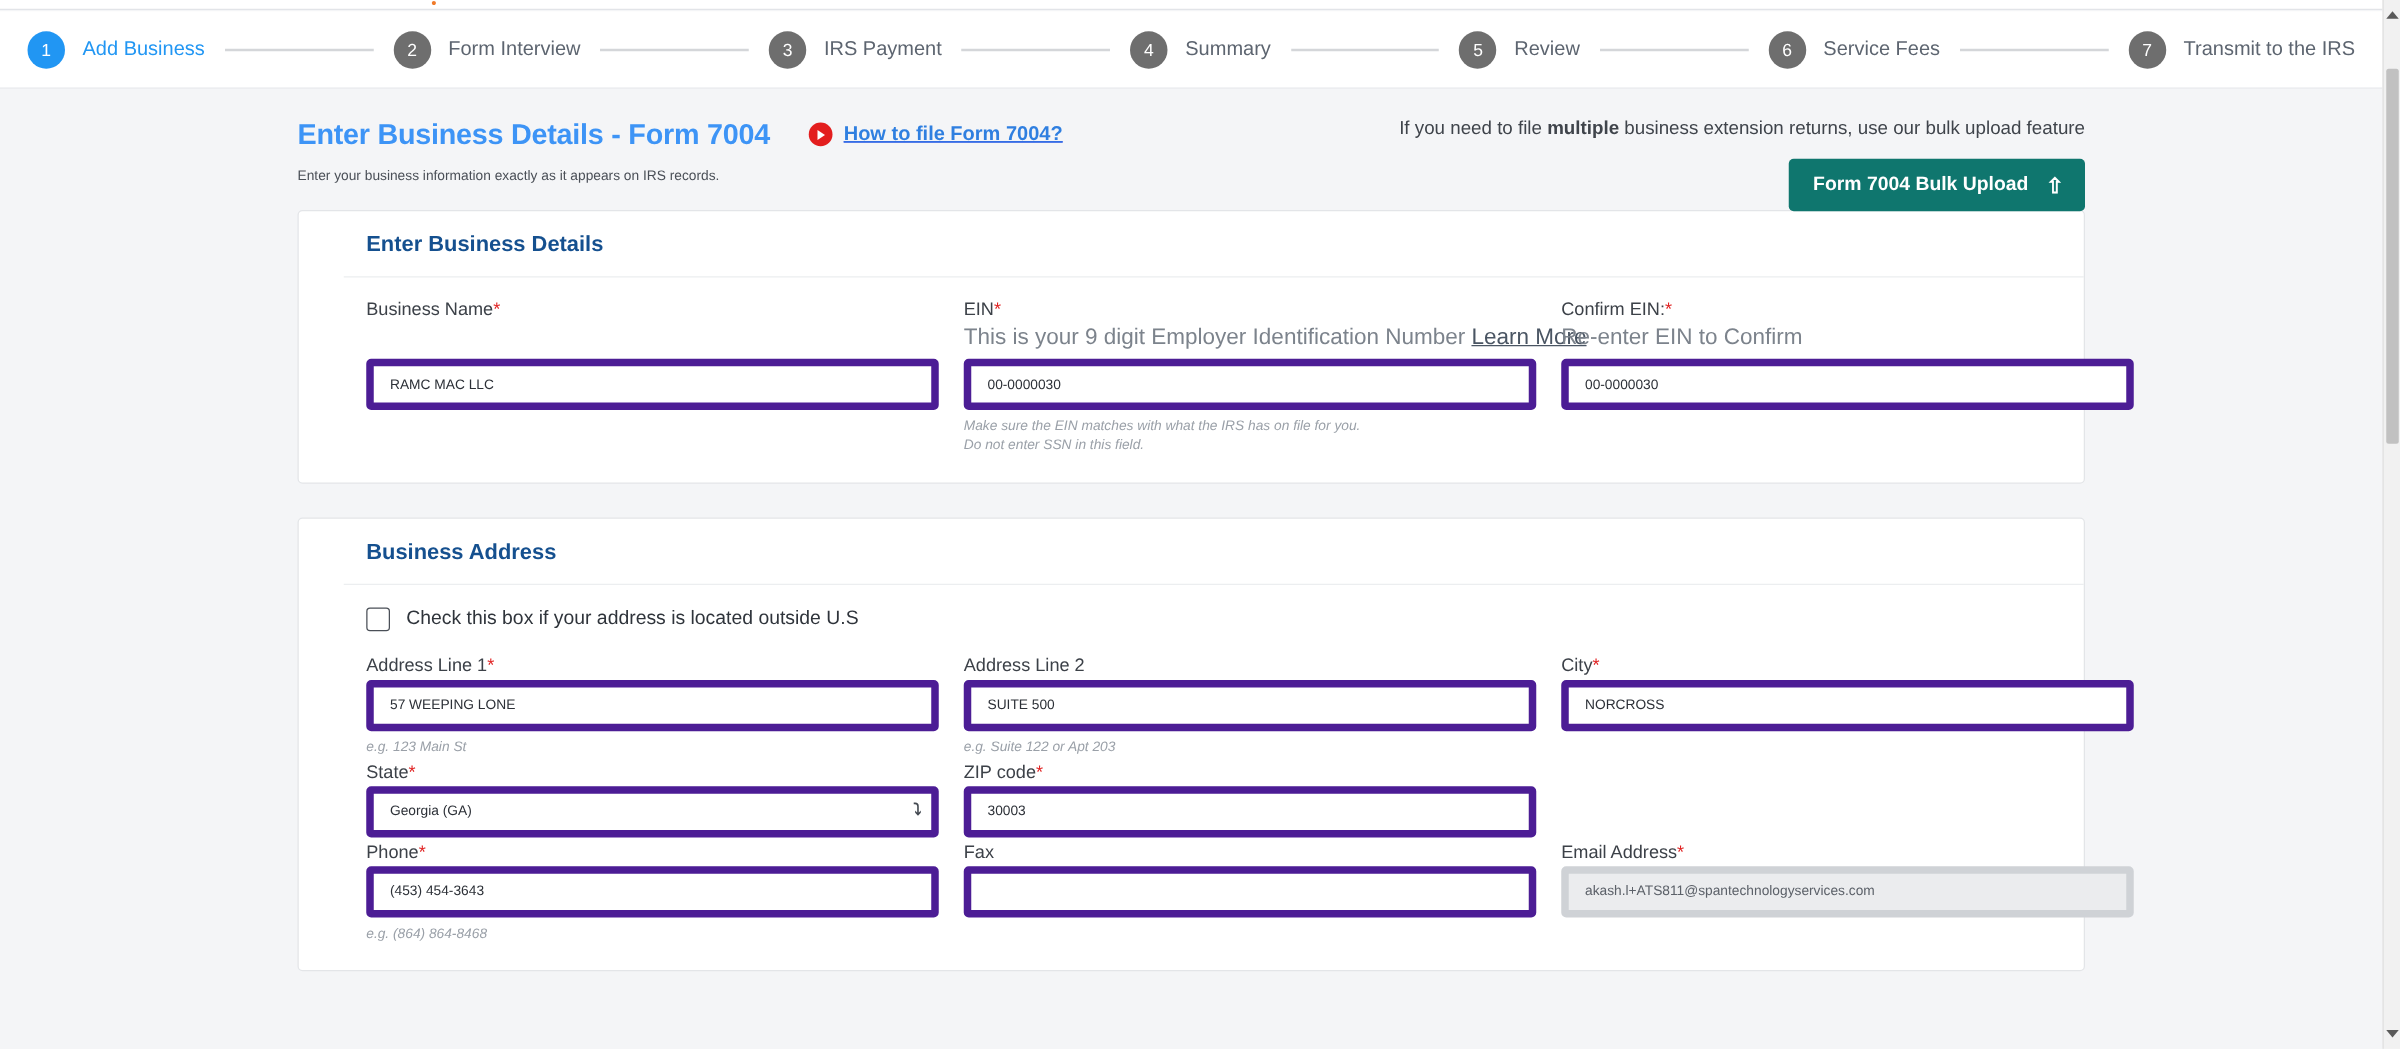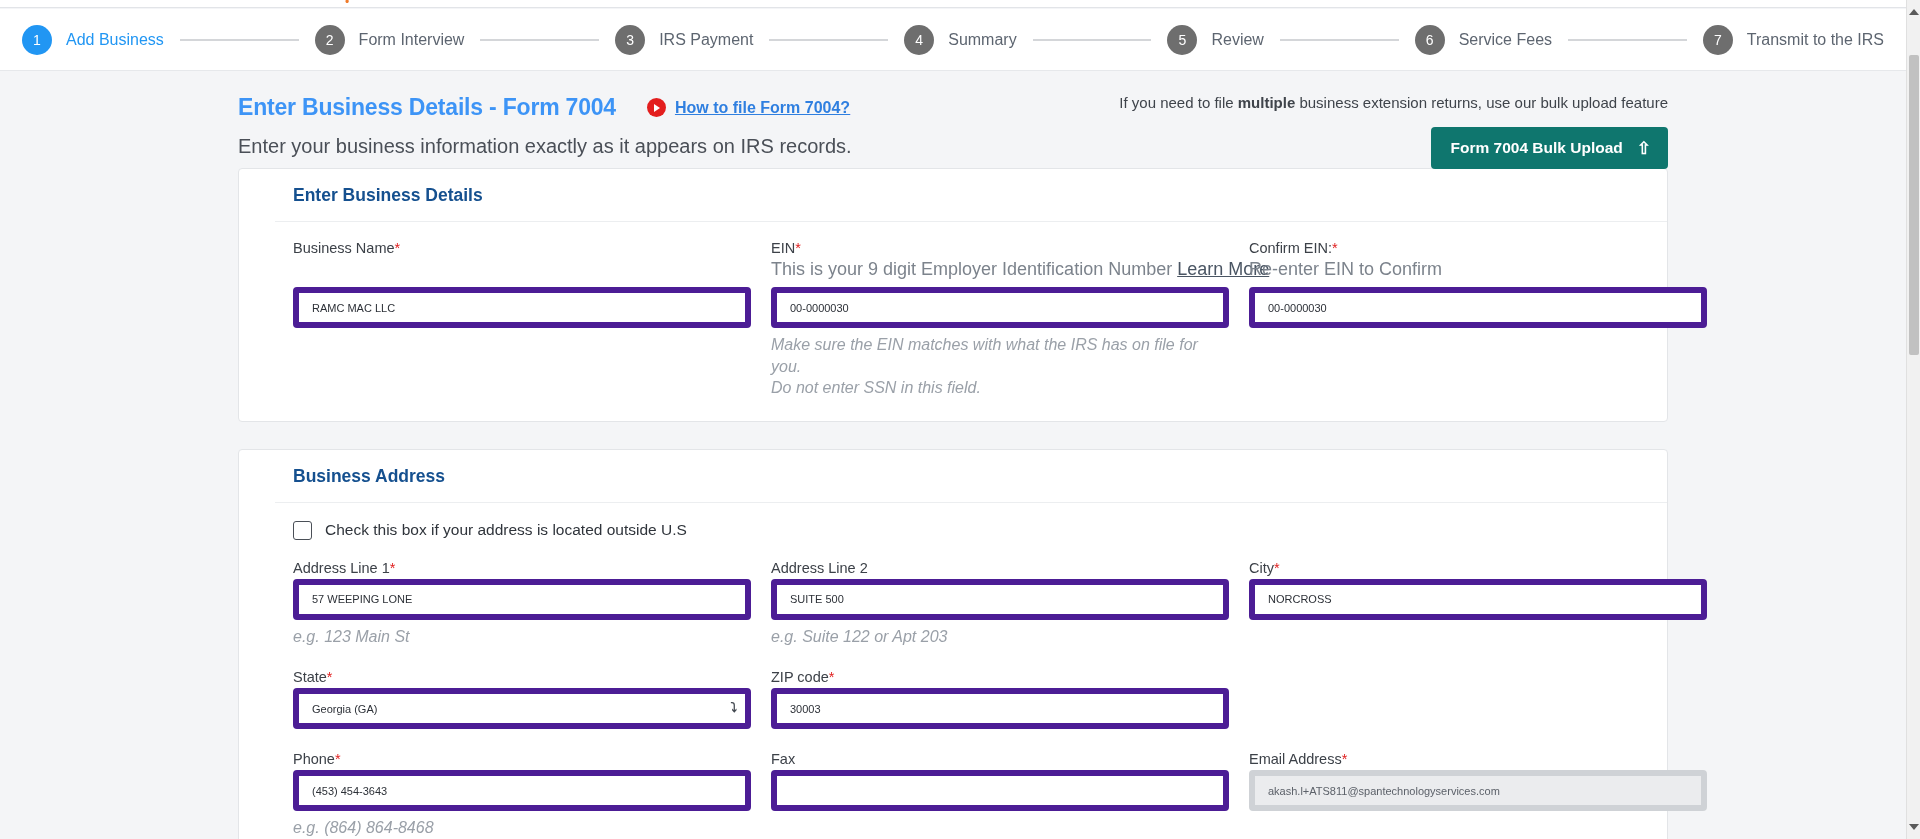--- a/index.html
+++ b/index.html
@@ -96,21 +96,21 @@
   }
   .video-link-text {
     margin-left: 9px;
     font-size: 16px; font-weight: bold;
     color: #2f7fe0;
     text-decoration: underline;
     white-space: nowrap;
   }
   .page-sub {
     margin-top: 14px;
-    font-size: 20px; color: #4a4f57;
+    font-size: 11px; color: #4a4f57;
   }
 
   .head-right {
     position: absolute; right: 0; top: 22px;
     text-align: right;
   }
   .bulk-note {
     font-size: 15px; color: #3f444b;
     white-space: nowrap;
   }
@@ -139,21 +139,21 @@
   .card + .card { margin-top: 27px; }
   .card-head {
     padding: 16px 18px 15px 18px;
     border-bottom: 1px solid #eceef0;
     font-size: 17.5px; font-weight: bold;
     color: #15508f;
   }
   .card-body { padding: 18px 18px 22px 18px; }
 
   .row { display: flex; gap: 20px; }
-  .row + .row { margin-top: 22px; }
+  .row + .row { margin-top: 4px; }
   .col { width: 458px; flex: 0 0 458px; }
 
   .field-label {
     font-size: 14.5px; color: #3c4148;
     margin-bottom: 3px;
     white-space: nowrap;
   }
   .req { color: #e02020; }
   .field-help {
     font-size: 18px; color: #7c838c;
@@ -172,21 +172,21 @@
     font-size: 11px; color: #2c3037;
     font-family: "Liberation Sans", sans-serif;
     outline: none;
   }
   .input::placeholder { color: #9aa0a8; }
   .input.disabled {
     background: #ebecee; color: #5c6169; border-color: #cfd2d6;
   }
   .hint {
     margin-top: 6px;
-    font-size: 16px; font-style: italic; color: #9aa0a8;
+    font-size: 11px; font-style: italic; color: #9aa0a8;
     line-height: 1.35;
   }
 
   .select-wrap { position: relative; }
   .select-wrap .chev {
     position: absolute; right: 14px; top: 50%;
     transform: translateY(-60%);
     pointer-events: none;
     color: #444a52; font-size: 13px; font-weight: bold;
   }

